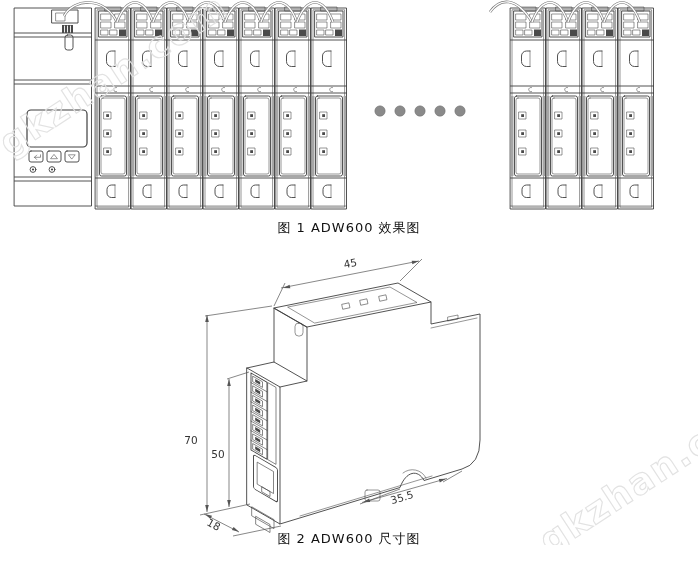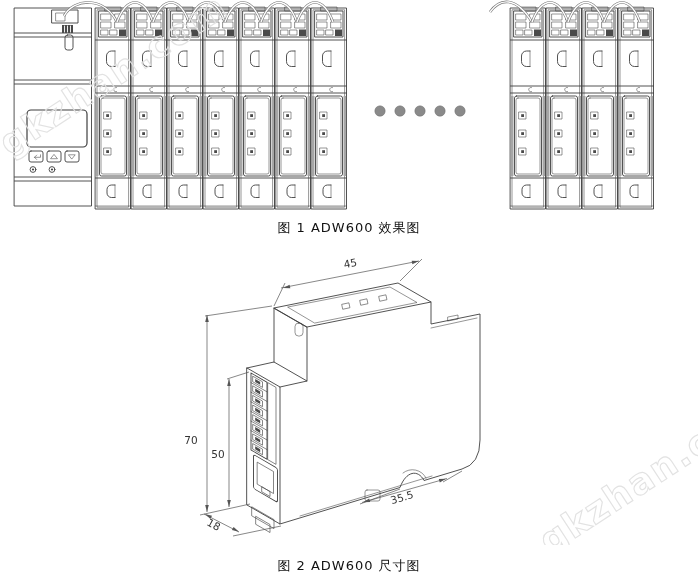--- a/index.html
+++ b/index.html
@@ -4,21 +4,21 @@
 <style>
   html,body{margin:0;padding:0;background:#fff;}
   .page{position:relative;width:698px;height:575px;background:#ffffff;overflow:hidden;
         font-family:"DejaVu Sans","Liberation Sans",sans-serif;}
   .fig{position:absolute;left:0;}
   .f1{top:0;}
   .f2{top:245px;}
   .caption{position:absolute;left:0;width:698px;text-align:center;font-size:13px;color:#111;
            letter-spacing:1px;font-family:"DejaVu Sans","Liberation Sans",sans-serif;}
   .cap1{top:219px;}
-  .cap2{top:530px;margin-top:27px;}
+  .cap2{top:530px;}
   
   .ln{fill:none;stroke:#3f3f3f;stroke-width:0.9;stroke-linejoin:round;stroke-linecap:round;}
   .thin{stroke-width:0.55;}
   .seam{fill:#a6a6a6;stroke:none;}
   .dark{fill:#4a4a4a;stroke:none;}
   .dot{fill:#8a8a8a;stroke:#6f6f6f;stroke-width:0.5;}
   .wire-outer{fill:none;stroke:#787878;stroke-width:2.6;}
   .wire-inner{fill:none;stroke:#ffffff;stroke-width:1.3;}
   .dimln{fill:none;stroke:#555;stroke-width:0.7;}
   .arrow{fill:#555;stroke:none;}

